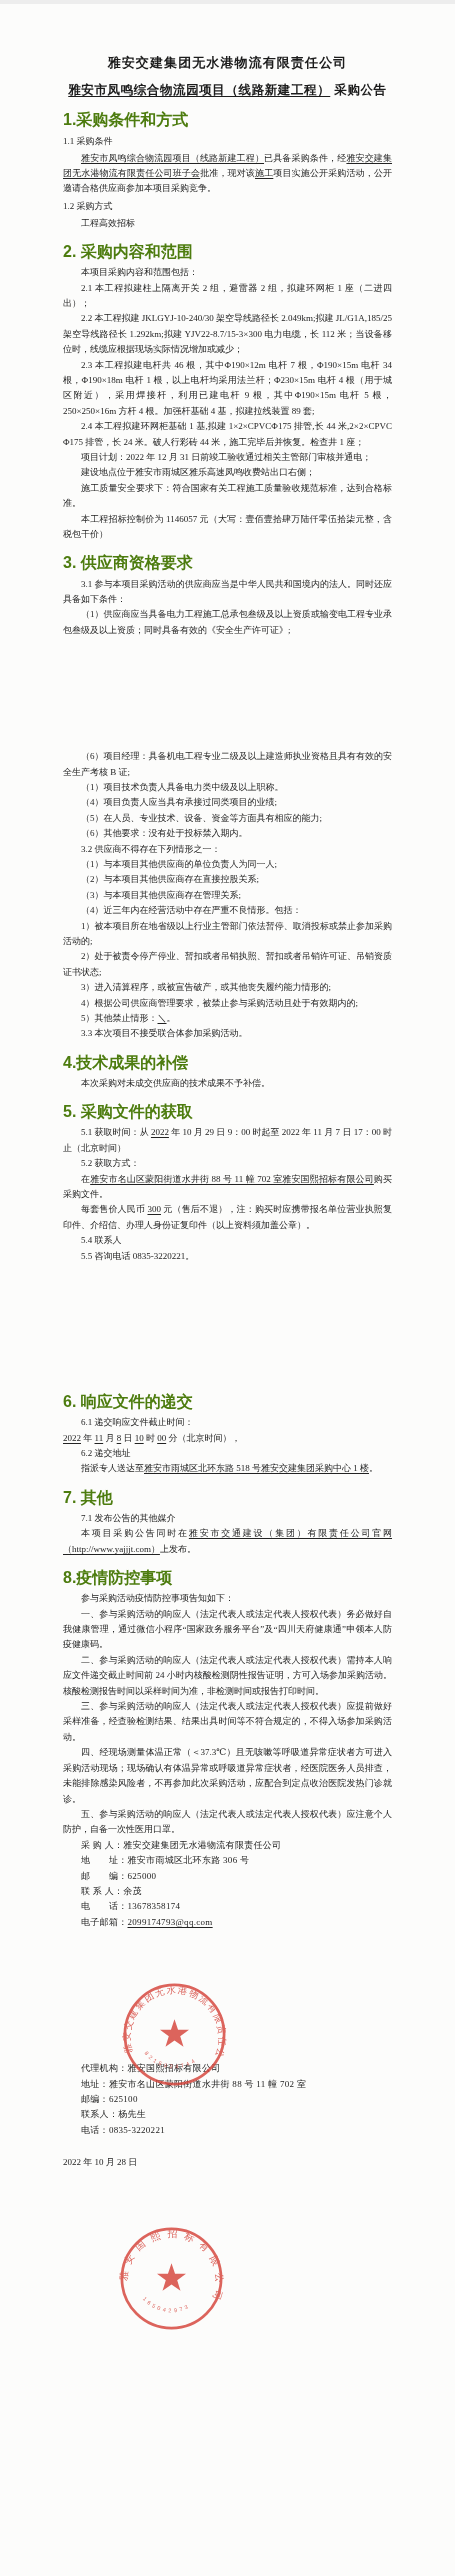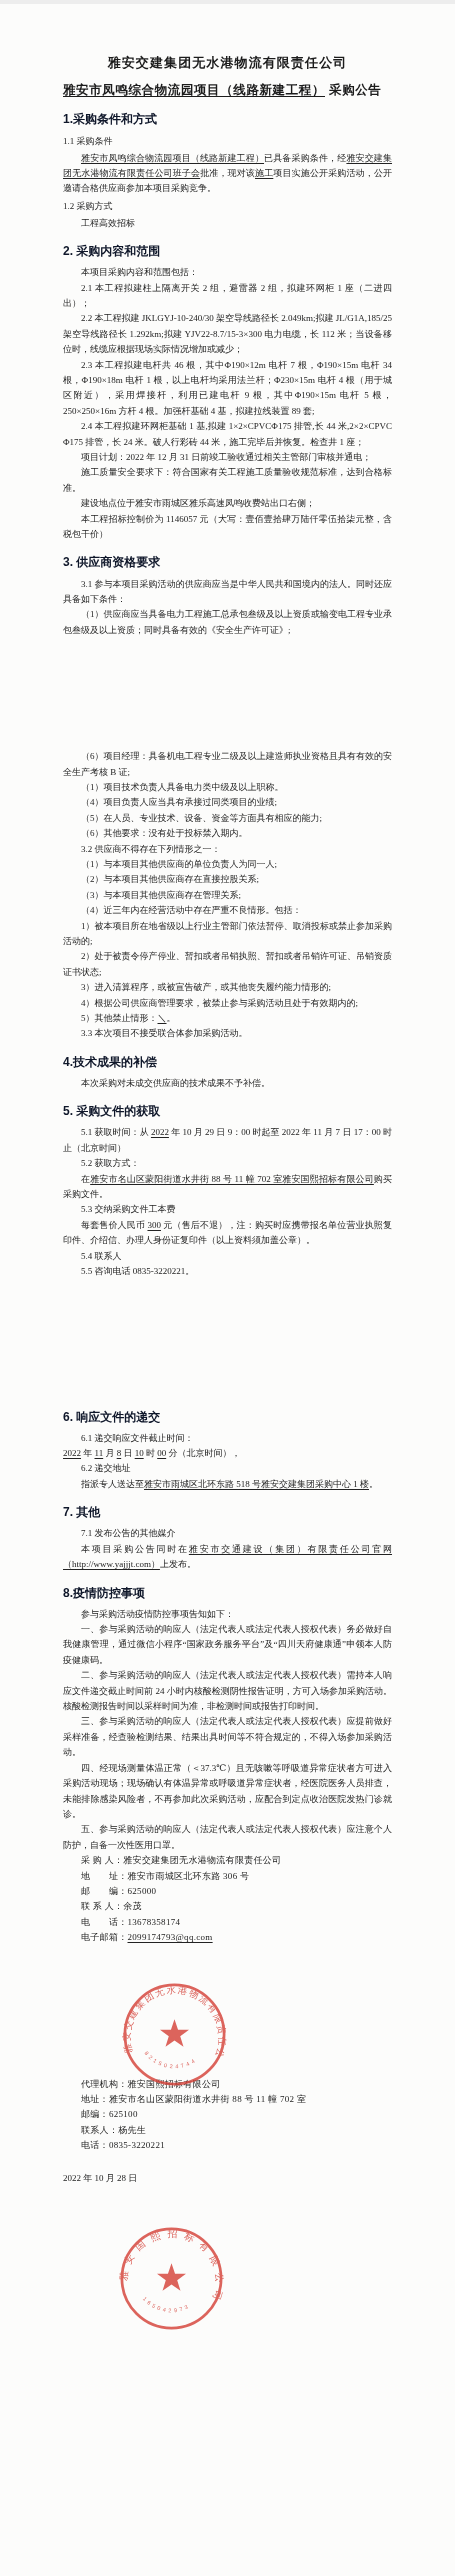--- a/index.html
+++ b/index.html
@@ -3,27 +3,27 @@
 <meta charset="utf-8">
 <style>
   html,body{margin:0;padding:0;background:#ededed;}
   .page{width:456px;height:2576px;margin:4px auto;position:relative;overflow:hidden;
         background:#fcfcfb;color:#232323;
         font-family:"Liberation Serif","DejaVu Serif",serif;}
   .content{width:329px;margin-left:63px;padding-top:49px;}
   .doc-title{font-family:"Liberation Sans","DejaVu Sans",sans-serif;font-weight:700;
              font-size:13px;line-height:19.4px;text-align:center;letter-spacing:1.1px;color:#1c1c1c;}
   .doc-subtitle{font-family:"Liberation Sans","DejaVu Sans",sans-serif;font-weight:700;
-             font-size:12.5px;line-height:18px;text-align:left;letter-spacing:0.6px;
+             font-size:12.5px;line-height:18px;text-align:center;letter-spacing:0.6px;
              margin-top:9px;color:#1c1c1c;}
   .blk{font-size:9px;line-height:15.4px;}
   .para{text-align:justify;text-indent:2em;}
   .plain{text-indent:0;}
   .h1{font-family:"Liberation Sans","DejaVu Sans",sans-serif;font-weight:700;
-      font-size:12px;line-height:17px;margin:12px 0 5.1px;text-indent:0;color:#0f172a;}
+      font-size:16px;line-height:17px;margin:12px 0 5.1px;text-indent:0;color:#4d7c0f;}
   .h2{margin:1.7px 0;text-indent:0;}
   .contact{text-indent:2em;letter-spacing:0.3px;}
   .date{text-align:left;padding-right:32px;margin-top:17px;}
   .spacer{height:0;}
   .u{text-decoration:underline;text-underline-offset:1.7px;}
   .stamp{position:absolute;width:109px;height:109px;opacity:.82;pointer-events:none;}
   .stamp text{font-family:"Liberation Sans","DejaVu Sans",sans-serif;}
 </style>
 </head>
 <body>
@@ -38,22 +38,22 @@
         <div class="blk para"><span class="u">雅安市凤鸣综合物流园项目（线路新建工程）</span><span>已具备采购条件，经</span><span class="u">雅安交建集团无水港物流有限责任公司班子会</span><span>批准，现对该</span><span class="u">施工</span><span>项目实施公开采购活动，公开邀请合格供应商参加本项目采购竞争。</span></div>
         <div class="blk h2"><span>1.2 采购方式</span></div>
         <div class="blk para"><span>工程高效招标</span></div>
         <div class="blk h1"><span>2. 采购内容和范围</span></div>
         <div class="blk para"><span>本项目采购内容和范围包括：</span></div>
         <div class="blk para"><span>2.1 本工程拟建柱上隔离开关 2 组，避雷器 2 组，拟建环网柜 1 座（二进四出）；</span></div>
         <div class="blk para"><span>2.2 本工程拟建 JKLGYJ-10-240/30 架空导线路径长 2.049km;拟建 JL/G1A,185/25 架空导线路径长 1.292km;拟建 YJV22-8.7/15-3×300 电力电缆，长 112 米；当设备移位时，线缆应根据现场实际情况增加或减少；</span></div>
         <div class="blk para"><span>2.3 本工程拟建电杆共 46 根，其中Φ190×12m 电杆 7 根，Φ190×15m 电杆 34 根，Φ190×18m 电杆 1 根，以上电杆均采用法兰杆；Φ230×15m 电杆 4 根（用于城区附近），采用焊接杆，利用已建电杆 9 根，其中Φ190×15m 电杆 5 根，250×250×16m 方杆 4 根。加强杆基础 4 基，拟建拉线装置 89 套;</span></div>
         <div class="blk para"><span>2.4 本工程拟建环网柜基础 1 基,拟建 1×2×CPVCΦ175 排管,长 44 米,2×2×CPVC Φ175 排管，长 24 米。破人行彩砖 44 米，施工完毕后并恢复。检查井 1 座；</span></div>
         <div class="blk para"><span>项目计划：2022 年 12 月 31 日前竣工验收通过相关主管部门审核并通电；</span></div>
+        <div class="blk para"><span>建设地点位于雅安市雨城区雅乐高速凤鸣收费站出口右侧；</span></div>
         <div class="blk para"><span>施工质量安全要求下：符合国家有关工程施工质量验收规范标准，达到合格标准。</span></div>
-        <div class="blk para"><span>建设地点位于雅安市雨城区雅乐高速凤鸣收费站出口右侧；</span></div>
         <div class="blk para"><span>本工程招标控制价为 1146057 元（大写：壹佰壹拾肆万陆仟零伍拾柒元整，含税包干价）</span></div>
         <div class="blk h1"><span>3. 供应商资格要求</span></div>
         <div class="blk para"><span>3.1 参与本项目采购活动的供应商应当是中华人民共和国境内的法人。同时还应具备如下条件：</span></div>
         <div class="blk para"><span>（1）供应商应当具备电力工程施工总承包叁级及以上资质或输变电工程专业承包叁级及以上资质；同时具备有效的《安全生产许可证》;</span></div>
         <div class="blk spacer" style="height: 111px;"></div>
         <div class="blk para"><span>（6）项目经理：具备机电工程专业二级及以上建造师执业资格且具有有效的安全生产考核 B 证;</span></div>
         <div class="blk para"><span>（1）项目技术负责人具备电力类中级及以上职称。</span></div>
         <div class="blk para"><span>（4）项目负责人应当具有承接过同类项目的业绩;</span></div>
         <div class="blk para"><span>（5）在人员、专业技术、设备、资金等方面具有相应的能力;</span></div>
         <div class="blk para"><span>（6）其他要求：没有处于投标禁入期内。</span></div>
@@ -67,21 +67,20 @@
         <div class="blk para"><span>3）进入清算程序，或被宣告破产，或其他丧失履约能力情形的;</span></div>
         <div class="blk para"><span>4）根据公司供应商管理要求，被禁止参与采购活动且处于有效期内的;</span></div>
         <div class="blk para"><span>5）其他禁止情形：</span><span class="u">＼</span><span>。</span></div>
         <div class="blk para"><span>3.3 本次项目不接受联合体参加采购活动。</span></div>
         <div class="blk h1"><span>4.技术成果的补偿</span></div>
         <div class="blk para"><span>本次采购对未成交供应商的技术成果不予补偿。</span></div>
         <div class="blk h1"><span>5. 采购文件的获取</span></div>
         <div class="blk para"><span>5.1 获取时间：从 </span><span class="u">2022</span><span> 年 10 月 29 日 9：00 时起至 2022 年 11 月 7 日 17：00 时止（北京时间）</span></div>
         <div class="blk para"><span>5.2 获取方式：</span></div>
         <div class="blk para"><span>在</span><span class="u">雅安市名山区蒙阳街道水井街 88 号 11 幢 702 室雅安国熙招标有限公司</span><span>购买采购文件。</span></div>
-        <div class="blk para"><span>5.3 交纳采购文件工本费</span></div>
         <div class="blk para"><span>每套售价人民币 </span><span class="u">300</span><span> 元（售后不退），注：购买时应携带报名单位营业执照复印件、介绍信、办理人身份证复印件（以上资料须加盖公章）。</span></div>
         <div class="blk para"><span>5.4 联系人</span></div>
         <div class="blk para"><span>5.5 咨询电话 0835-3220221。</span></div>
         <div class="blk spacer" style="height: 117px;"></div>
         <div class="blk h1"><span>6. 响应文件的递交</span></div>
         <div class="blk para"><span>6.1 递交响应文件截止时间：</span></div>
         <div class="blk plain"><span class="u">2022</span><span> 年 </span><span class="u">11</span><span> 月 </span><span class="u">8</span><span> 日 </span><span class="u">10</span><span> 时 </span><span class="u">00</span><span> 分（北京时间），</span></div>
         <div class="blk para"><span>6.2 递交地址</span></div>
         <div class="blk para"><span>指派专人送达至</span><span class="u">雅安市雨城区北环东路 518 号雅安交建集团采购中心 1 楼</span><span>。</span></div>
         <div class="blk h1"><span>7. 其他</span></div>

